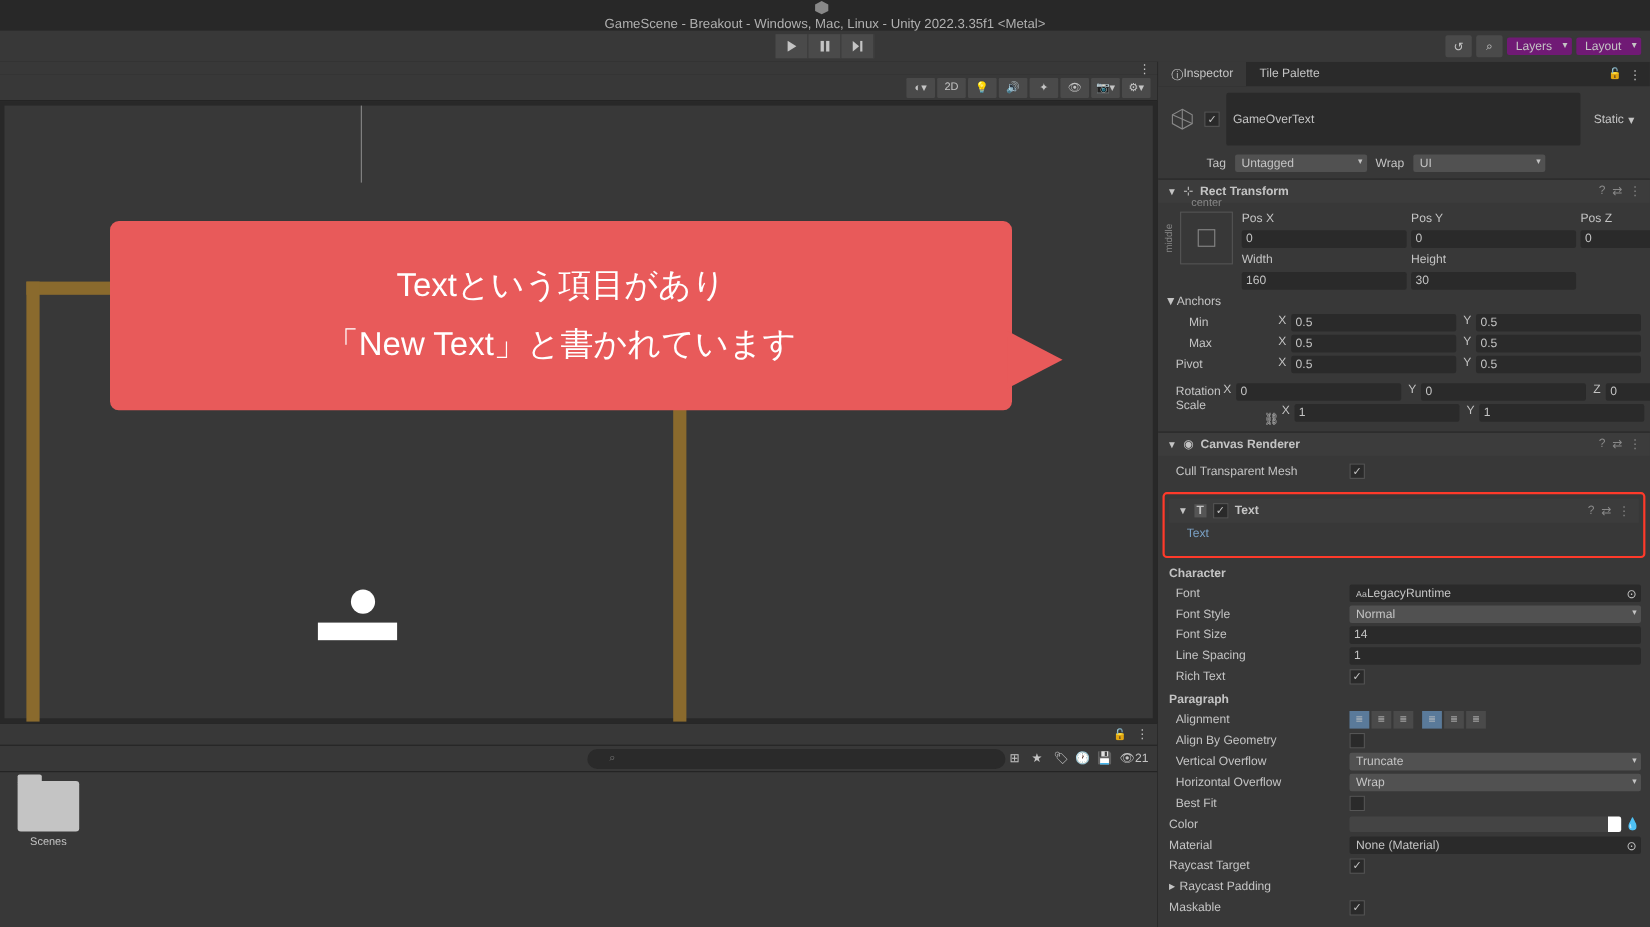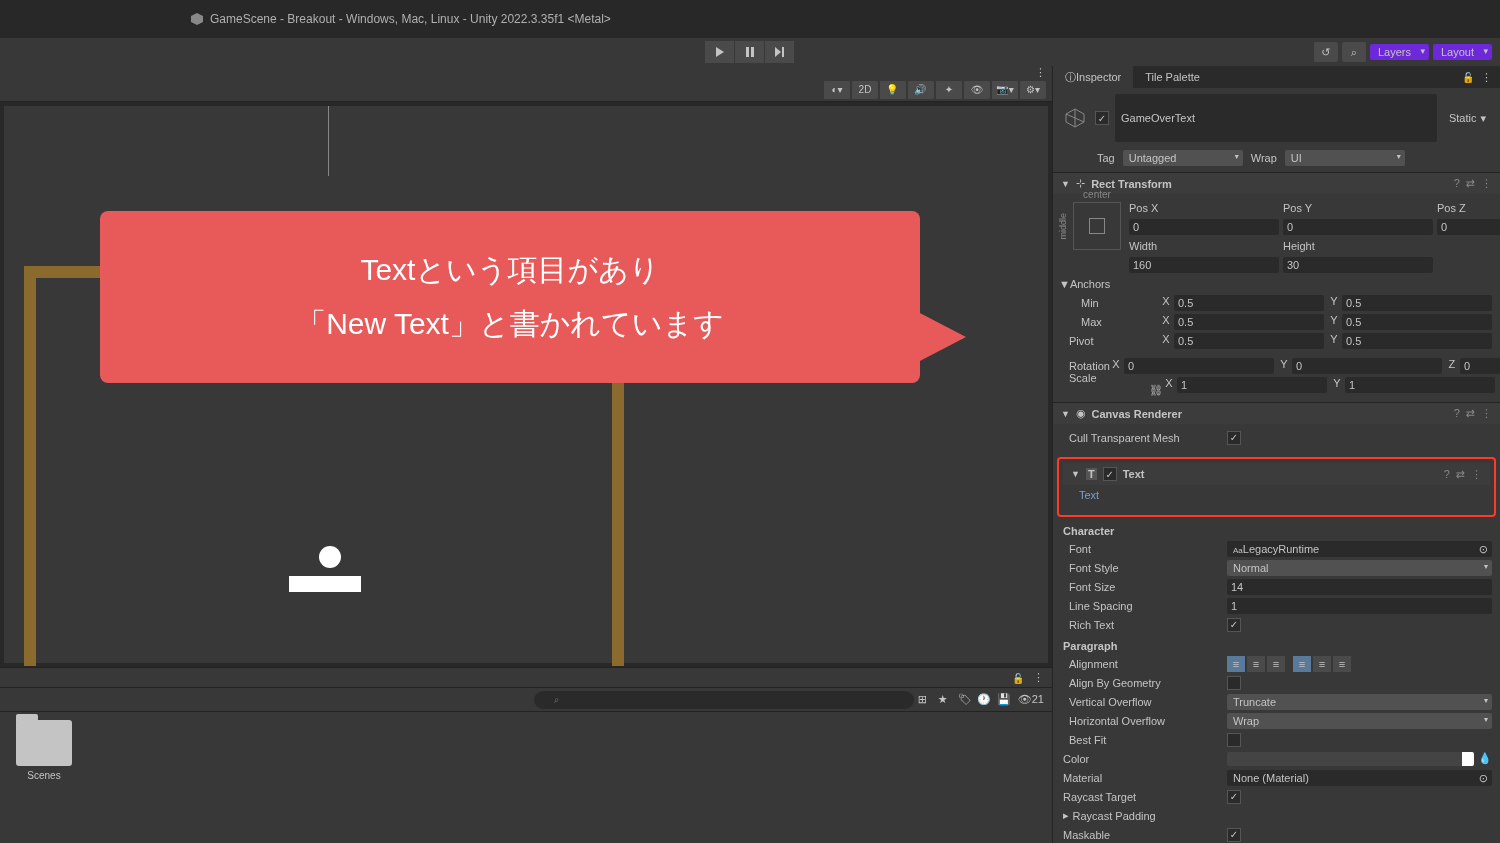--- a/index.html
+++ b/index.html
@@ -1,25 +1,25 @@
 <!DOCTYPE html>
 <html><head>
 <meta charset="utf-8">
 <style>
 * { margin: 0; padding: 0; box-sizing: border-box; font-family: -apple-system, Arial, sans-serif; }
 body { background: #383838; color: #c4c4c4; font-size: 11px; width: 1500px; height: 843px; overflow: hidden; position: relative; }
 
-.topbar { height: 38px; background: #282828; display: flex; align-items: center; padding: 0 190px; color: #b0b0b0; font-size: 12px; }
+.topbar { height: 28px; background: #282828; display: flex; align-items: center; padding: 0 190px; color: #b0b0b0; font-size: 12px; flex-direction: column; }
 .topbar svg { margin-right: 6px; }
 .toolbar { height: 28px; background: #383838; display: flex; align-items: center; justify-content: center; position: relative; }
 .play-controls { display: flex; gap: 0; }
 .play-btn { width: 30px; height: 22px; background: #4a4a4a; display: flex; align-items: center; justify-content: center; cursor: pointer; border-right: 1px solid #383838; }
 .right-tools { position: absolute; right: 8px; display: flex; gap: 4px; align-items: center; }
 .tool-btn { width: 24px; height: 20px; background: #4a4a4a; display: flex; align-items: center; justify-content: center; border-radius: 2px; cursor: pointer; }
-.dropdown { background: #6d28d9; padding: 2px 18px 2px 8px; border-radius: 2px; cursor: pointer; position: relative; font-size: 11px; }
+.dropdown { background: #701a75; padding: 2px 18px 2px 8px; border-radius: 2px; cursor: pointer; position: relative; font-size: 11px; }
 .dropdown::after { content: '▾'; position: absolute; right: 4px; font-size: 9px; }
 
 .main { display: flex; height: 789px; }
 .scene-area { flex: 1; display: flex; flex-direction: column; background: #282828; position: relative; }
 .scene-toolbar { height: 24px; background: #383838; display: flex; justify-content: flex-end; align-items: center; padding: 0 6px; gap: 2px; border-bottom: 1px solid #232323; }
 .scene-tb-btn { width: 26px; height: 18px; background: #4a4a4a; display: flex; align-items: center; justify-content: center; border-radius: 1px; cursor: pointer; font-size: 10px; }
 .scene-viewport { flex: 1; background: #383838; position: relative; margin: 4px; }
 .game-frame { position: absolute; left: 20px; top: 160px; width: 600px; height: 400px; border: 12px solid #8a6a2d; border-bottom: none; }
 .ball { position: absolute; left: 315px; top: 440px; width: 22px; height: 22px; background: #fff; border-radius: 50%; }
 .paddle { position: absolute; left: 285px; top: 470px; width: 72px; height: 16px; background: #fff; }

